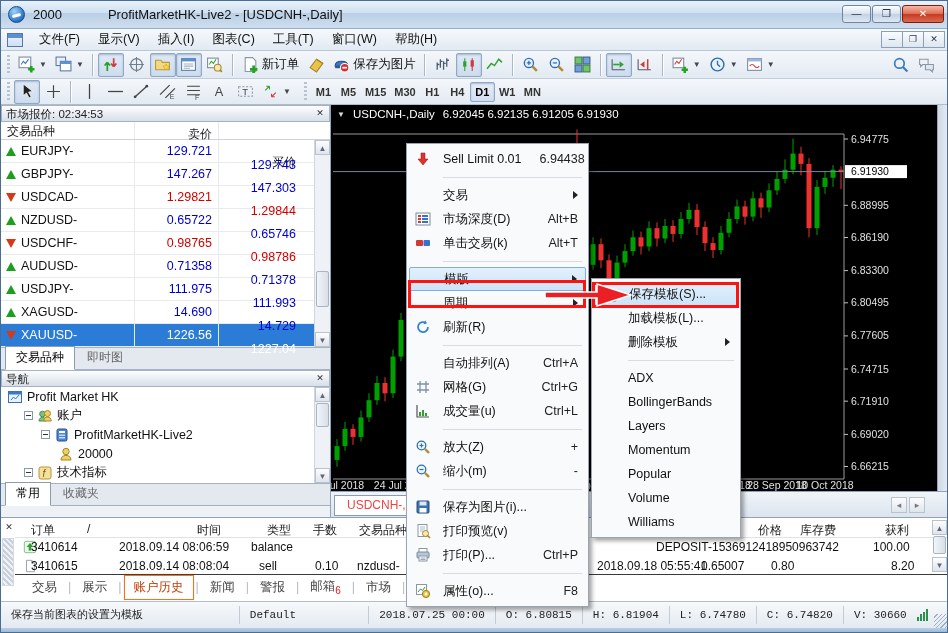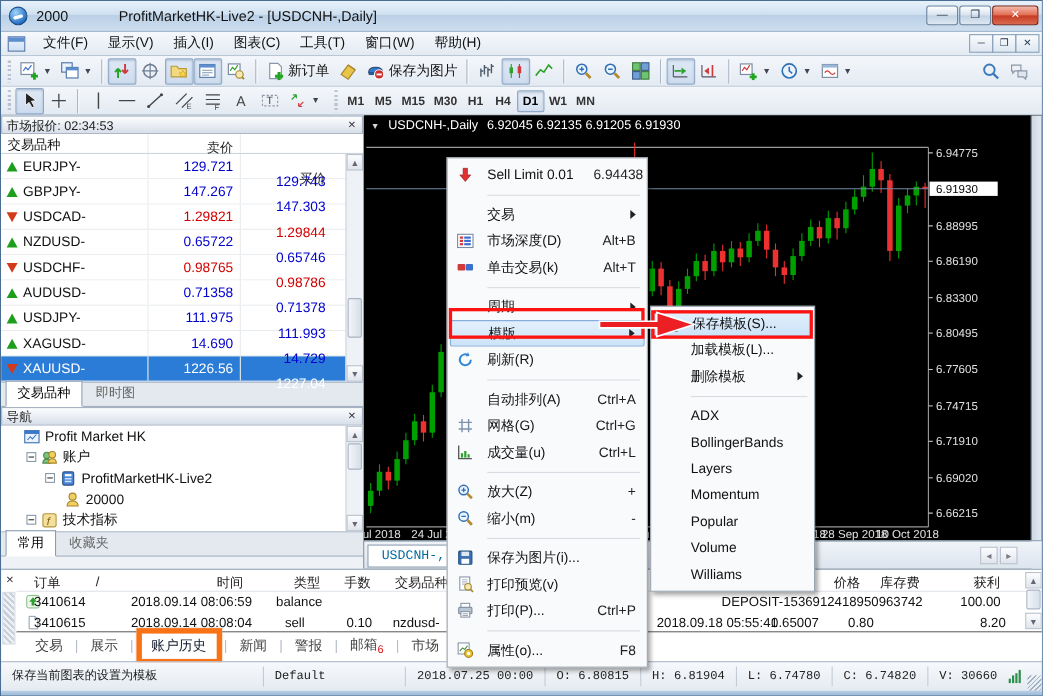--- a/index.html
+++ b/index.html
@@ -113,21 +113,21 @@
 #chart-region { position:absolute; left:330px; top:104px; width:618px; height:412px; background:#000; }
 #chart-title { position:absolute; left:6px; top:3px; color:#fff; font-size:11.5px;
   display:flex; gap:8px; align-items:center; z-index:3; }
 #chart-title .dd { font-size:8px; color:#d8d8d8; }
 #chart-rightstrip { position:absolute; right:0; top:0; width:12px; height:412px;
   background:linear-gradient(90deg,#cfd9e4,#e8eef4); border-left:1px solid #96a6b8; z-index:2; }
 #chart-tabbar { position:absolute; left:0; bottom:0; width:618px; height:26px;
   background:linear-gradient(#f0f4f9,#dce4ee); border-top:1px solid #8fa3b8; z-index:4;
   display:flex; align-items:center; }
 #chart-tab { margin-left:3px; margin-top:1px; background:#fff; border:1px solid #8b9bb0;
-  font-size:12px; padding:2px 12px 3px; color:#0369a1;font-family:Liberation Mono, monospace; }
+  font-size:12px; padding:2px 12px 3px; color:#ef4444; }
 .tab-nav { margin-left:auto; display:flex; gap:2px; margin-right:24px; }
 .tab-nav div { width:16px; height:16px; text-align:center; line-height:14px; font-size:9px;
   color:#778; border:1px solid #b9c2cd; background:linear-gradient(#fdfdfe,#dfe5ec); }
 
 
 .ctxmenu { position:absolute; background:#f9fafb; border:1px solid #9aa4b0;
   box-shadow:3px 3px 4px rgba(0,0,0,.35); z-index:50; padding:3px 2px; }
 .mrow { height:24px; display:flex; align-items:center; position:relative; padding-right:8px; }
 .mrow .mi { width:20px; height:16px; margin:0 8px 0 6px; flex:none; }
 .mrow .mi svg { width:16px; height:16px; }
@@ -155,22 +155,22 @@
   font-size:12px; color:#222; }
 #term-head span { position:absolute; top:2px; }
 #term-rows { position:absolute; left:14px; right:0; top:20px; height:37px; overflow:hidden;
   border-bottom:1px solid #3a3a3a; }
 .trow { position:absolute; left:0; right:0; height:19px; font-size:12px; color:#111; }
 .trow span { position:absolute; top:2px; white-space:nowrap; }
 .trow .ticon { position:absolute; left:8px; top:2px; width:14px; height:14px; }
 #term-tabs { position:absolute; left:14px; right:0; bottom:2px; height:24px;
   display:flex; align-items:center; gap:2px; padding-left:8px; background:#fff; font-size:12.5px; color:#444; }
 .ttab { padding:3px 9px; }
-.ttab.active { background:#fff; border:5px solid #f97316; box-shadow:0 -1px 2px rgba(80,100,130,.25);
-  color:#0f172a; position:relative; }
+.ttab.active { background:#fff; border:1px solid #f97316; box-shadow:0 -1px 2px rgba(80,100,130,.25);
+  color:#c2410c; position:relative; }
 .tsep { color:#b4bcc6; }
 .badge { color:#e01515; font-size:10px; vertical-align:sub; }
 #term-scroll { position:absolute; right:2px; top:2px; width:15px; height:52px; }
 
 
 #statusbar { position:absolute; left:0; top:600px; width:948px; height:27px;
   background:linear-gradient(#f7f9fb,#e4eaf1); border-top:1px solid #b3bfcc;
   display:flex; align-items:center; font-size:11px; color:#222;font-family:Liberation Mono, monospace; }
 .sseg { padding:0 10px; border-right:1px solid #c3ccd6; height:18px; line-height:18px; white-space:nowrap; }
 #status-hint { width:250px; }
@@ -589,21 +589,21 @@
       </div>
     <div class="panel-tabs" id="mw-tabs">
         <div class="ptab active">交易品种</div>
         <div class="ptab">即时图</div>
       </div>
     <div class="panel-title">
       <span>导航</span>
       <div class="panel-close">✕</div>
     </div>
     <div id="nav-tree">
-        <div class="tree-row" style="padding-left:20px;">
+        <div class="tree-row" style="padding-left:6px;">
           <span class="tree-ico">
             <svg viewBox="0 0 16 16">
               <rect x="1.5" y="2.5" width="13" height="11" fill="#eaf2fc" stroke="#3a6fb2"></rect>
               <rect x="1.5" y="2.5" width="13" height="3" fill="#3a78c8"></rect>
               <path d="M4 11l2.5-3 2 2L12 6" stroke="#3a78c8" fill="none"></path>
             </svg>
           </span>
           <span>Profit Market HK</span>
         </div>
         <div class="tree-row" style="padding-left:23px;">
@@ -966,28 +966,28 @@
         <span class="mi">
           <svg viewBox="0 0 16 16">
             <rect x="1" y="5" width="7" height="6" rx="1" fill="#d03a3a"></rect>
             <rect x="8.5" y="5" width="6.5" height="6" rx="1" fill="#3a6fd0"></rect>
           </svg>
         </span>
         <span class="mlabel">单击交易(k)</span>
         <span class="mshort">Alt+T</span>
       </div>
       <div class="msep-w"></div>
+      <div class="mrow hl">
+        <span class="mi"></span>
+        <span class="mlabel">模版</span>
+        <span class="sub-arrow"></span>
+      </div>
       <div class="mrow">
         <span class="mi"></span>
         <span class="mlabel">周期</span>
-        <span class="sub-arrow"></span>
-      </div>
-      <div class="mrow hl">
-        <span class="mi"></span>
-        <span class="mlabel">模版</span>
         <span class="sub-arrow"></span>
       </div>
       <div class="mrow">
         <span class="mi">
           <svg viewBox="0 0 16 16">
             <path d="M13 8a5 5 0 1 1-1.8-3.8" fill="none" stroke="#2f86d6" stroke-width="1.8"></path>
             <path d="M10.5 1.2l1.2 3.2-3.3.8z" fill="#2f86d6"></path>
           </svg>
         </span>
         <span class="mlabel">刷新(R)</span>

